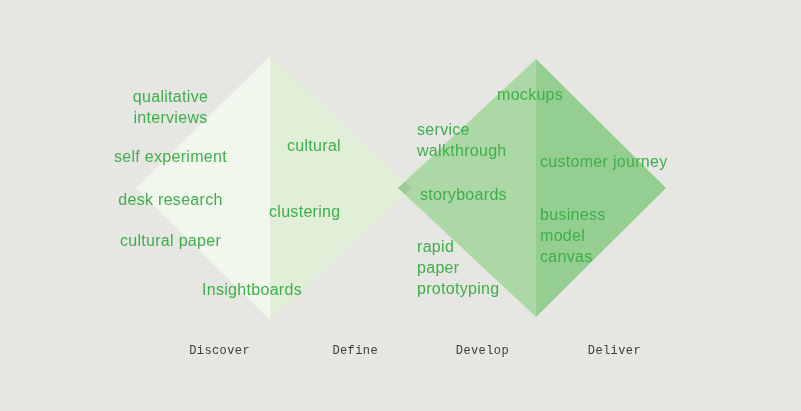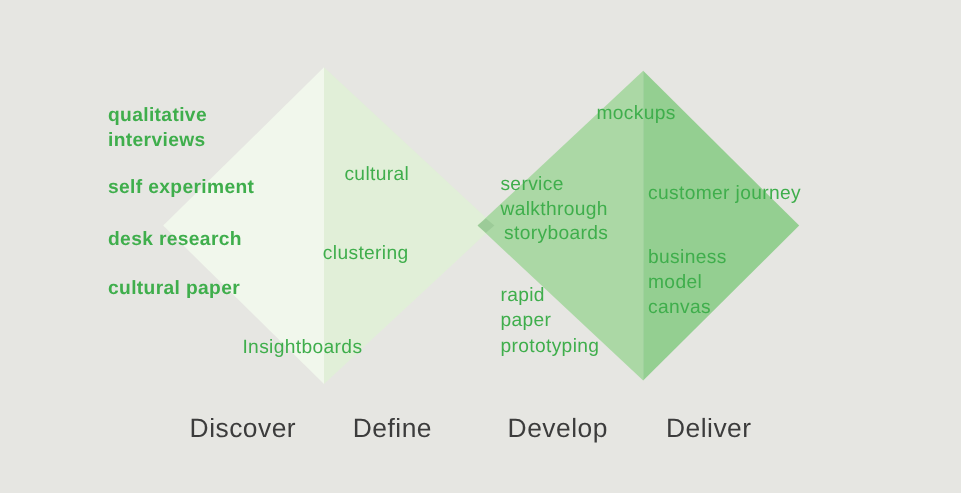--- a/index.html
+++ b/index.html
@@ -21,25 +21,26 @@
   }
   .label {
     position: absolute;
     font-size: 16px;
     line-height: 21px;
     letter-spacing: 0.3px;
     white-space: pre-line;
   }
   .phase {
     position: absolute;
-    font-size: 22px;
+    font-size: 12px;
     letter-spacing: 0.4px;
-    text-align: left;
+    text-align: right;
+    font-family: Liberation Mono, monospace;
   }
-  .align-right { text-align: left; font-weight: bold; }
+  .align-right { text-align: center; }
 </style>
 </head>
 <body>
 
 <div class="stage">
 
   <svg class="diamonds" width="801" height="411" viewBox="0 0 801 411">
     <rect x="0" y="0" width="801" height="411" fill="#e6e6e2"></rect>
     <polygon points="270,56 270,320 136,188" fill="#f1f7ec"></polygon>
     <polygon points="270,56 412,188 270,320" fill="#e1efd8"></polygon>
@@ -53,21 +54,21 @@
 interviews</div>
     <div class="label align-right" style="left:90px; top:146px; width:161px;">self experiment</div>
     <div class="label align-right" style="left:90px; top:189px; width:161px;">desk research</div>
     <div class="label align-right" style="left:90px; top:230px; width:161px;">cultural paper</div>
     <div class="label" style="left:202px; top:279px;">Insightboards</div>
 
     <div class="label" style="left:287px; top:135px;">cultural</div>
     <div class="label" style="left:269px; top:201px;">clustering</div>
 
     <div class="label" style="left:497px; top:84px;">mockups</div>
-    <div class="label" style="left:417px; top:119px;margin-top:24px;">service
+    <div class="label" style="left:417px; top:119px;">service
 walkthrough</div>
     <div class="label" style="left:420px; top:184px;">storyboards</div>
     <div class="label" style="left:417px; top:236px;">rapid
 paper
 prototyping</div>
 
     <div class="label" style="left:540px; top:151px;">customer journey</div>
     <div class="label" style="left:540px; top:204px;">business
 model
 canvas</div>

